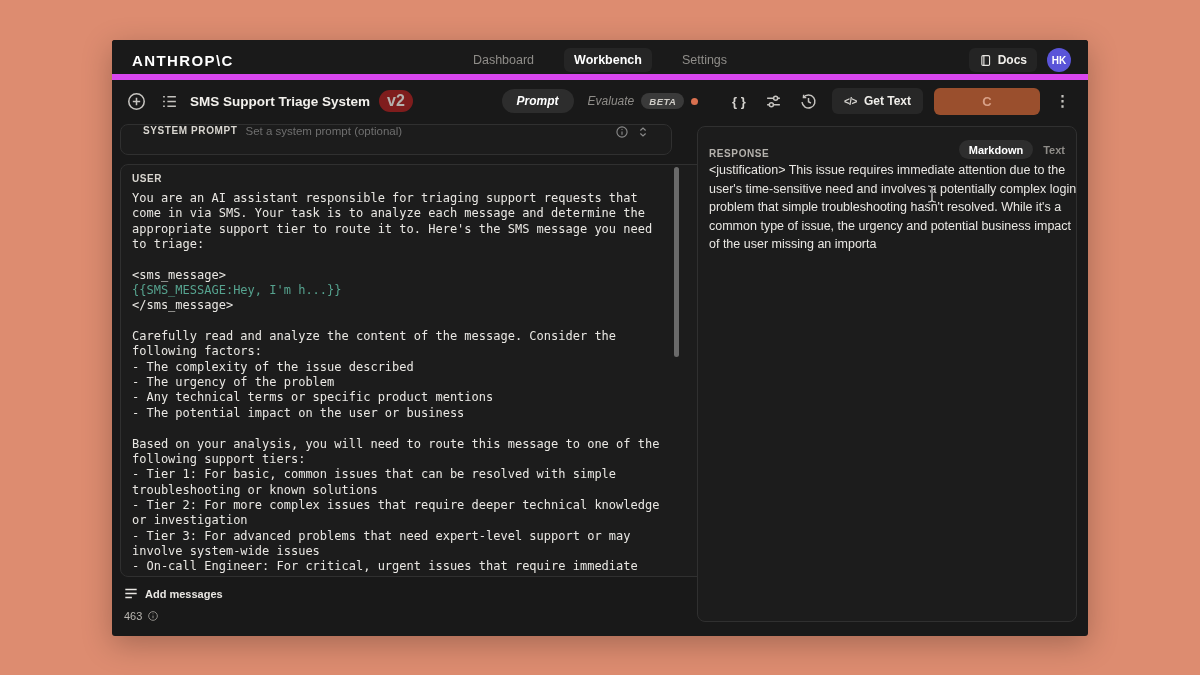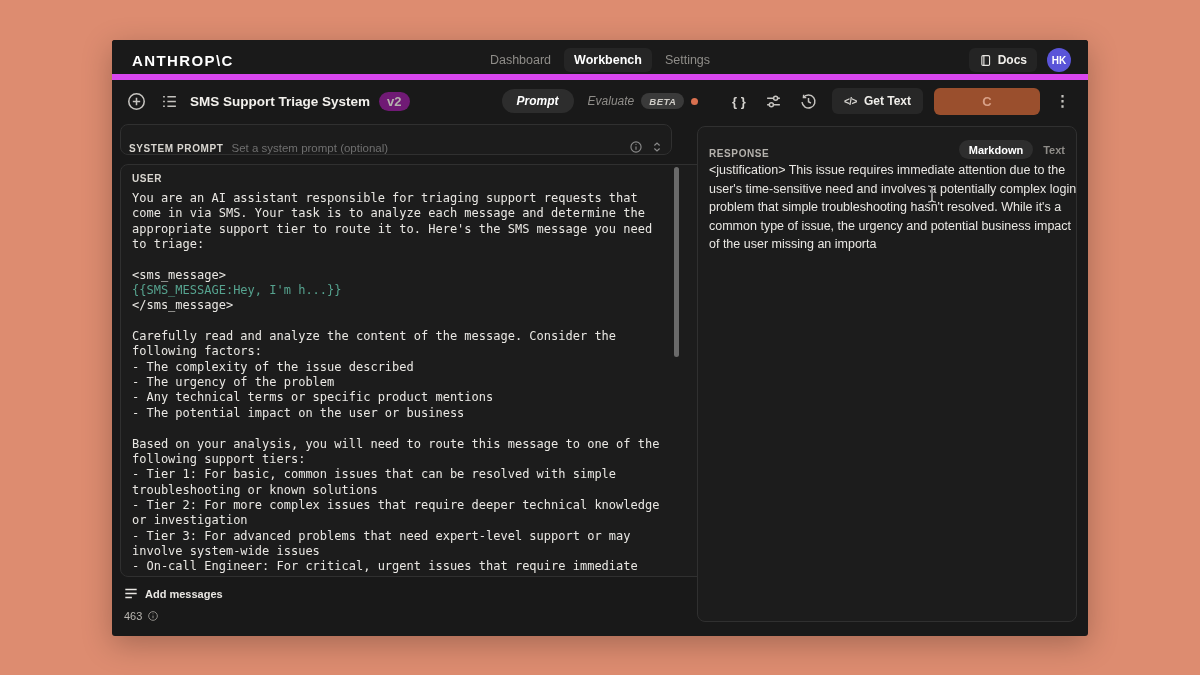--- a/index.html
+++ b/index.html
@@ -12,50 +12,50 @@
   }
   .window {
     position:absolute; left:112px; top:40px; width:976px; height:596px;
     background:#191919; border-radius:3px; overflow:hidden;
     box-shadow:0 8px 30px rgba(0,0,0,.25);
   }
   
   .nav { position:absolute; top:0; left:0; right:0; height:40px; background:#1a1a1a; border-bottom:6px solid #d946ef; }
   .logo { position:absolute; left:20px; top:0; height:40px; display:flex; align-items:center;
           color:#fff; font-weight:bold; font-size:15px; letter-spacing:1.4px; }
-  .nav-center { position:absolute; left:0; right:0; top:0; height:40px; display:flex; justify-content:center; align-items:center; gap:3px; font-size:12.5px; }
+  .nav-center { position:absolute; left:0; right:0; top:0; height:40px; display:flex; justify-content:center; align-items:center; gap:20px; font-size:12.5px; }
   .nav-item { color:#8f8d89; padding:5px 10px; border-radius:6px; cursor:pointer; }
   .nav-item.active { color:#ffffff; font-weight:bold; background:#252525; }
   .nav-right { position:absolute; right:17px; top:0; height:40px; display:flex; align-items:center; gap:10px; }
   .docs-btn { display:flex; align-items:center; gap:6px; background:#242424; border-radius:6px; padding:5px 10px;
               color:#f0eeea; font-weight:bold; font-size:12px; cursor:pointer; }
   .avatar { width:24px; height:24px; border-radius:50%; background:#5a54d8; color:#fff; font-size:10px; font-weight:bold;
             display:flex; align-items:center; justify-content:center; cursor:pointer; }
   
   .toolbar { position:absolute; top:41px; left:0; right:0; height:40px; }
   .tb-left { position:absolute; left:12px; top:0; height:40px; display:flex; align-items:center; gap:9px; }
   .icon-btn { width:24px; height:24px; display:flex; align-items:center; justify-content:center; color:#c5c3bf; cursor:pointer; border-radius:6px; }
   .prompt-title { color:#f2f0ec; font-weight:bold; font-size:13.5px; cursor:pointer; }
-  .version-badge { background:#701a75; color:#b4b1ad; font-size:13px; font-weight:bold; padding:2px 8px; border-radius:999px; }
+  .version-badge { background:#7f1d1d; color:#b4b1ad; font-size:16px; font-weight:bold; padding:2px 8px; border-radius:999px; }
   .tb-center { position:absolute; left:0; right:0; top:0; height:40px; display:flex; justify-content:center; align-items:center; gap:14px;font-style:italic; }
   .tab-pill { background:#2d2d2d; color:#fff; font-weight:bold; font-size:12px; padding:5px 15px; border-radius:999px; cursor:pointer; }
   .tab-flat { display:flex; align-items:center; gap:7px; cursor:pointer; }
   .tab-flat-label { color:#8f8d89; font-size:12px; }
   .beta-badge { background:#3a3a3a; color:#cfccc7; font-size:9.5px; font-weight:bold; letter-spacing:.5px; padding:2.5px 8px; border-radius:999px; }
   .status-dot { width:7px; height:7px; border-radius:50%; background:#d9704f; }
   .tb-right { position:absolute; right:14px; top:0; height:40px; display:flex; align-items:center; gap:11px; }
   .get-code-btn { display:flex; align-items:center; gap:7px; background:#272727; border-radius:6px; padding:6px 12px; cursor:pointer; }
   .code-glyph { color:#d6d4d0; font-size:10px; font-weight:bold; letter-spacing:-.5px; }
   .get-code-label { color:#f0eeea; font-weight:bold; font-size:12px; }
   .run-btn { width:106px; height:27px; background:#9a4f2d; color:#d8a087; border-radius:6px; display:flex; align-items:center;
              justify-content:center; font-size:13px; font-weight:bold; cursor:pointer; }
   .kebab { color:#c5c3bf; font-size:15px; font-weight:bold; cursor:pointer; padding:0 4px; }
   
   .box { position:absolute; background:#1c1c1c; border:1px solid #303030; border-radius:8px; }
-  .sys-prompt { left:8px; top:84px; width:552px; height:31px; display:flex; align-items:flex-end; padding:0 8px; gap:8px; cursor:text; }
+  .sys-prompt { left:8px; top:84px; width:552px; height:31px; display:flex; align-items:flex-start; padding:0 22px; gap:8px; cursor:text; }
   .panel-label { color:#d9d6d0; font-size:10px; font-weight:bold; letter-spacing:.6px; }
   .sys-placeholder { color:#6f6f6f; font-size:11.5px; flex:1; white-space:nowrap; overflow:hidden; }
   .sys-icons { display:flex; align-items:center; gap:8px; color:#8a8a8a; }
   .user-panel { left:8px; top:124px; width:648px; height:413px; overflow:hidden; }
   .user-header-label { position:absolute; left:11px; top:8px; }
   .image-icon { position:absolute; right:9px; top:7px; color:#8a8a8a; cursor:pointer; }
   .mono-text {
     position:absolute; left:11px; top:26px; width:530px;
     font-family:"DejaVu Sans Mono", monospace; font-size:12px; line-height:15.35px;
     color:#e9e7e3; white-space:pre-wrap; word-wrap:break-word;

